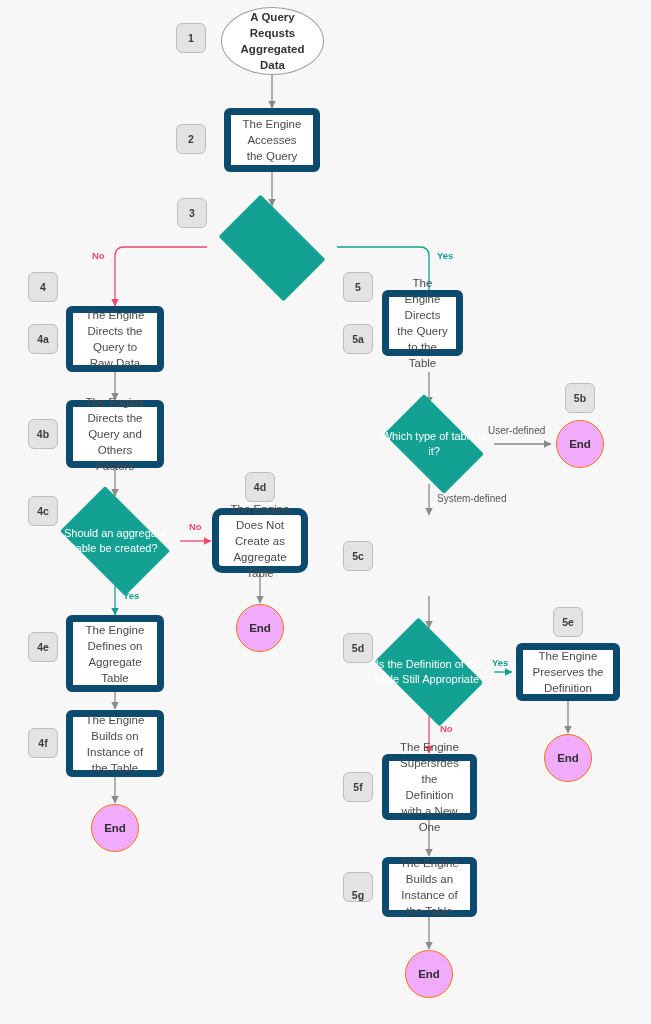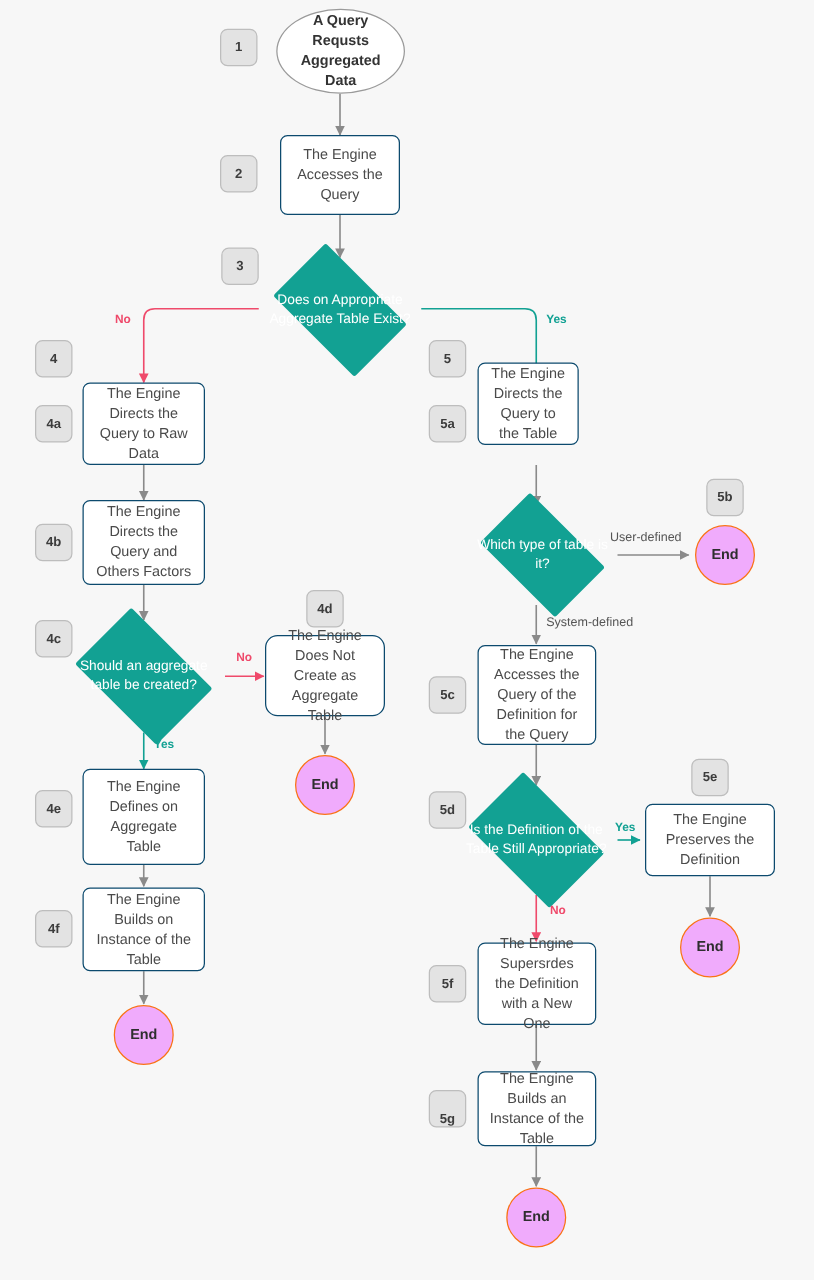--- a/index.html
+++ b/index.html
@@ -30,21 +30,21 @@
     position: absolute;
     box-sizing: border-box;
     display: flex;
     align-items: center;
     justify-content: center;
     text-align: center;
   }
   
   .proc {
     background: #ffffff;
-    border: 1px solid #0c4a6e;
+    border: 7px solid #0c4a6e;
     border-radius: 6px;
     color: #4a4a4a;
     font-size: 11.5px;
     line-height: 16px;
     padding: 4px 8px;
   }
   
   .start-ellipse {
     background: #ffffff;
     border: 1px solid #9a9a9a;
@@ -185,21 +185,20 @@
     </div>
   <div class="node proc" style="left:224px; top:108px; width:96px; height:64px;">
     <span>The Engine Accesses the Query</span>
   </div>
 
   <div class="badge" style="left:177px; top:198px;">
       <span>3</span>
     </div>
   <div class="node decision" style="left:207px; top:206px; width:130px; height:84px;">
     <div class="dia-shape"></div>
-    <span class="dia-text">Does on Appropriate Aggregate Table Exist?</span>
   </div>
   <div class="edge-label lbl-no" style="left:92px; top:250px;">No</div>
   <div class="edge-label lbl-yes" style="left:437px; top:250px;">Yes</div>
 
   <div class="badge" style="left:28px; top:272px;">
       <span>4</span>
     </div>
 
   <div class="badge" style="left:28px; top:324px;">
       <span>4a</span>
@@ -273,23 +272,20 @@
       <span>5b</span>
     </div>
   <div class="node end-circle" style="left:556px; top:420px; width:48px; height:48px;">
     <span>End</span>
   </div>
   <div class="edge-label lbl-plain" style="left:437px; top:493px;">System-defined</div>
 
   <div class="badge" style="left:343px; top:541px;">
       <span>5c</span>
     </div>
-  <div class="node proc" style="left:382px; top:516px; width:95px; height:80px;">
-    <span>The Engine Accesses the Query of the Definition for the Query</span>
-  </div>
 
   <div class="badge" style="left:343px; top:633px;">
       <span>5d</span>
     </div>
   <div class="node decision" style="left:364px; top:628px; width:130px; height:88px;">
     <div class="dia-shape"></div>
     <span class="dia-text">Is the Definition of the Table Still Appropriate?</span>
   </div>
   <div class="edge-label lbl-yes" style="left:492px; top:657px;">Yes</div>
   <div class="edge-label lbl-no" style="left:440px; top:723px;">No</div>

